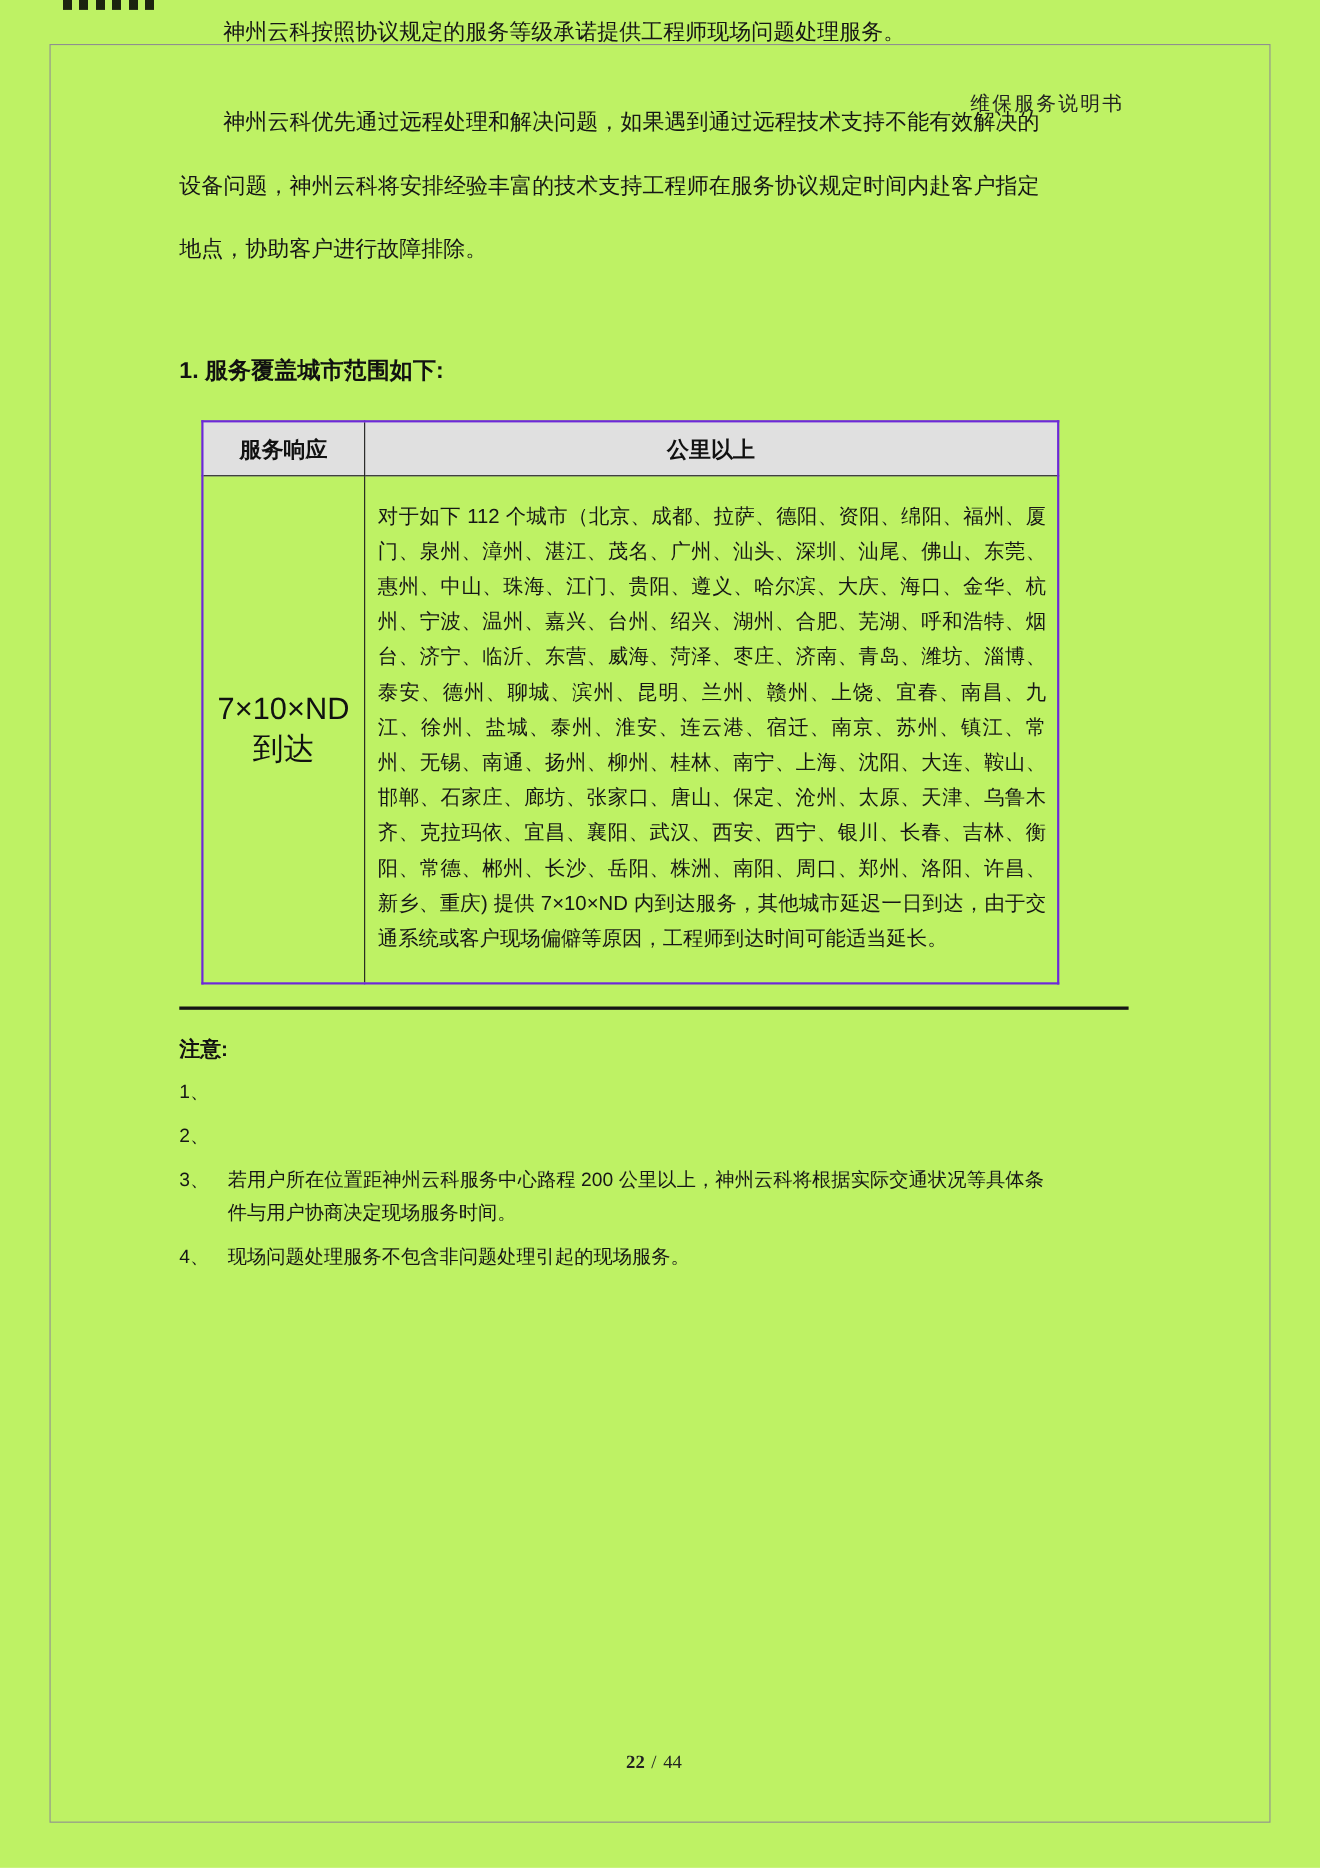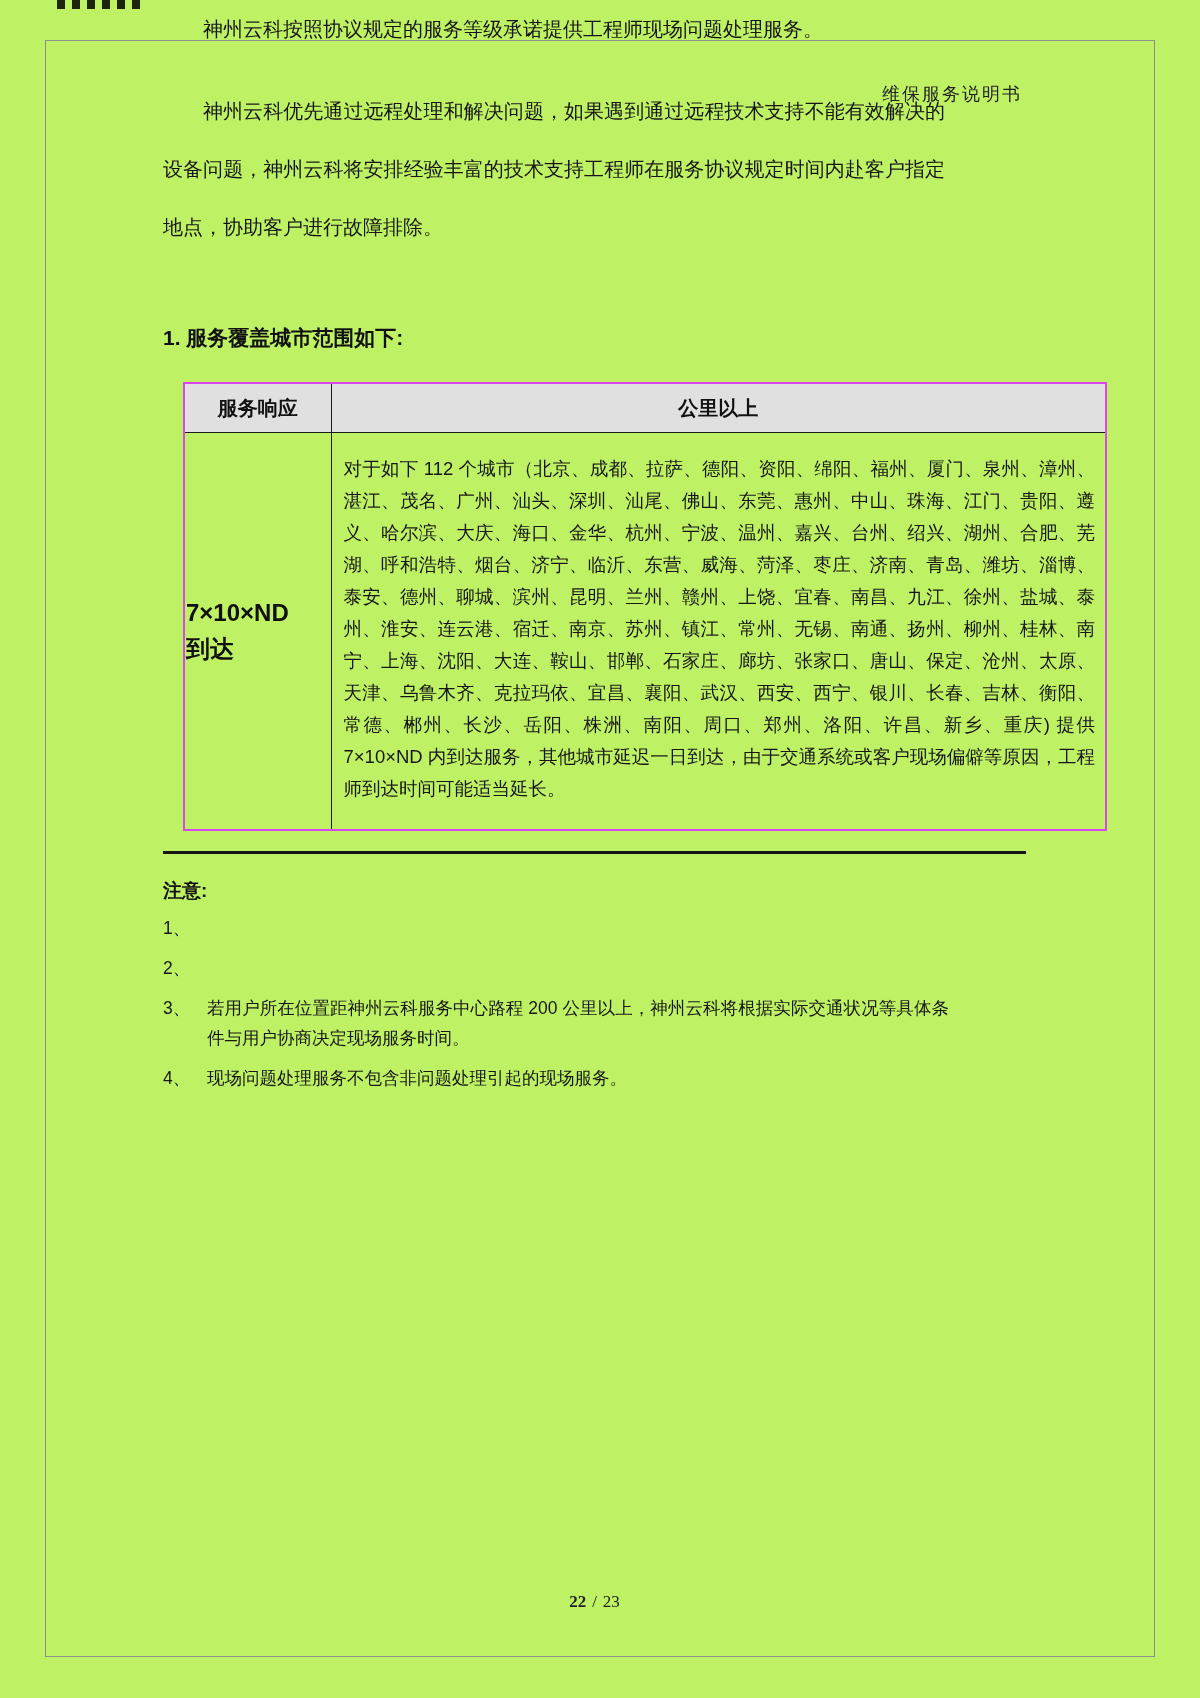--- a/index.html
+++ b/index.html
@@ -56,44 +56,43 @@
   }
   .para.first{margin-top:24px;}
   .list-label{
     margin-top:69px;
     font-size:21px;
     line-height:26px;
     font-weight:700;
   }
   table.service-table{
     margin:31px 0 12px 20px;
-    width:924px;
+    width:780px;
     border-collapse:collapse;
-    border:2px solid #d946ef;
+    border:2px solid #6d28d9;
     table-layout:fixed;
   }
   table.service-table th{
     height:46px;
     background:#e0e0e0;
     border:1px solid #1a1a1a;
     font-size:20px;
     font-weight:700;
     text-align:center;
     vertical-align:middle;
   }
   table.service-table col.c1{width:147px;}
   table.service-table td{
     border:1px solid #1a1a1a;
     vertical-align:middle;
   }
   td.resp-cell{
-    text-align:left;
-    font-size:24px;
+    text-align:center;
+    font-size:28px;
     line-height:36px;
-    font-weight:bold;
   }
   td.cities-cell{
     padding:20px 10px 24px 12px;
     font-size:18.5px;
     line-height:32px;
     text-align:justify;
     color:#161616;
   }
   .thick-rule{
     margin:20px 0 0 0;
@@ -182,15 +181,15 @@
       <span class="note-text">若用户所在位置距神州云科服务中心路程 200 公里以上，神州云科将根据实际交通状况等具体条件与用户协商决定现场服务时间。</span>
     </div>
     <div class="note-item">
       <span class="note-num">4、</span>
       <span class="note-text">现场问题处理服务不包含非问题处理引起的现场服务。</span>
     </div>
 
   </div>
 
   <div class="page-footer">
-    <span class="pg">22</span><span class="sep">/</span><span>23</span>
+    <span class="pg">22</span><span class="sep">/</span><span>44</span>
   </div>
 </div>
 
 </body></html>

